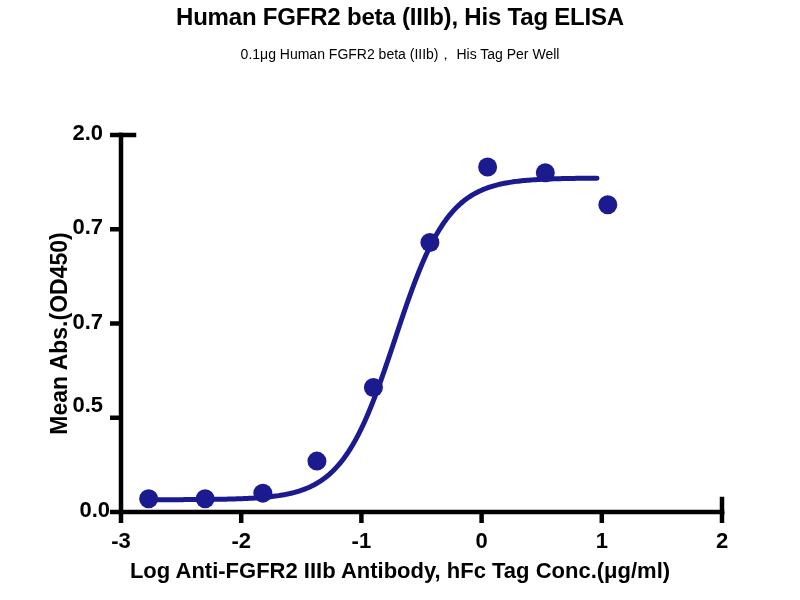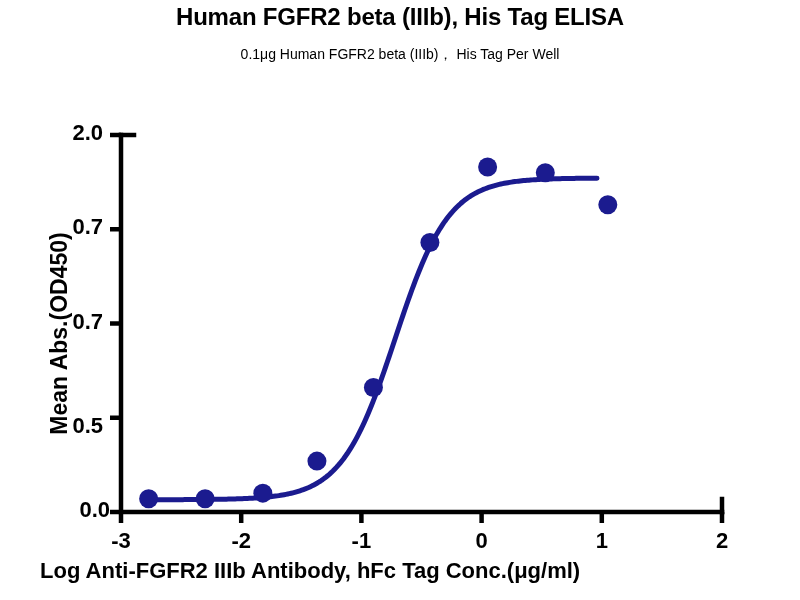--- a/index.html
+++ b/index.html
@@ -71,20 +71,21 @@
     transform-origin: 50% 50%;
     font-size: 23px;
     font-weight: bold;
     white-space: nowrap;
   }
   #x-axis-title {
     position: absolute;
     left: 40px;
     top: 558px;
     width: 720px;
+    text-align: center;
     font-size: 22px;
     font-weight: bold;
     white-space: nowrap;
   }
 
   .tick-label {
     position: absolute;
     font-size: 22px;
     font-weight: bold;
     white-space: nowrap;
@@ -140,21 +141,21 @@
           <circle cx="545.31" cy="172.70" r="9.5" fill="#1b1b8f"></circle>
           <circle cx="607.81" cy="204.75" r="9.5" fill="#1b1b8f"></circle>
         </g>
     </svg>
 
     <div id="y-axis-title">Mean Abs.(OD450)</div>
     <div id="x-axis-title">Log Anti-FGFR2 IIIb Antibody, hFc Tag Conc.(μg/ml)</div>
 
     <div id="ytick-labels">
         <div class="tick-label ytick-label" style="left: 40px; top: 497px;">0.0</div>
-        <div class="tick-label ytick-label" style="left: 33px; top: 413px;">0.5</div>
+        <div class="tick-label ytick-label" style="left: 33px; top: 392px;">0.5</div>
         <div class="tick-label ytick-label" style="left: 33px; top: 308.5px;">0.7</div>
         <div class="tick-label ytick-label" style="left: 33px; top: 214.25px;">0.7</div>
         <div class="tick-label ytick-label" style="left: 33px; top: 120px;">2.0</div>
       </div>
     <div id="xtick-labels">
         <div class="tick-label xtick-label" style="left: 99px; top: 528px;">-3</div>
         <div class="tick-label xtick-label" style="left: 219.2px; top: 528px;">-2</div>
         <div class="tick-label xtick-label" style="left: 339.4px; top: 528px;">-1</div>
         <div class="tick-label xtick-label" style="left: 459.6px; top: 528px;">0</div>
         <div class="tick-label xtick-label" style="left: 579.8px; top: 528px;">1</div>

